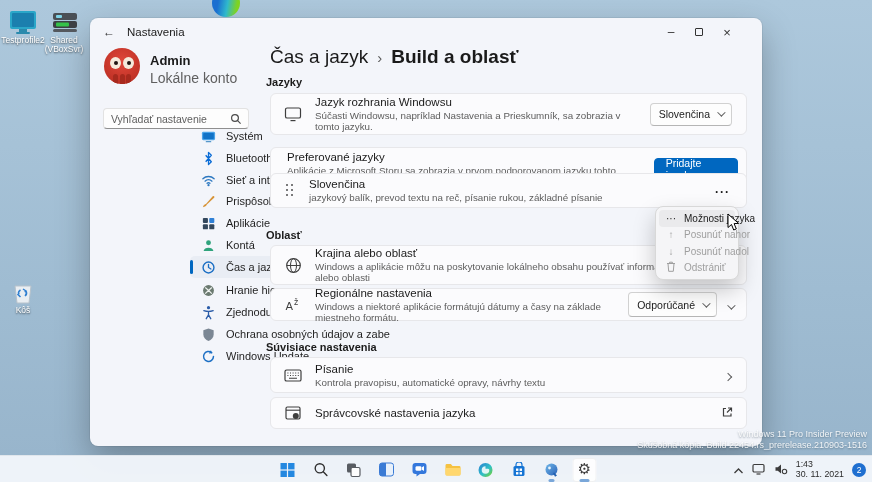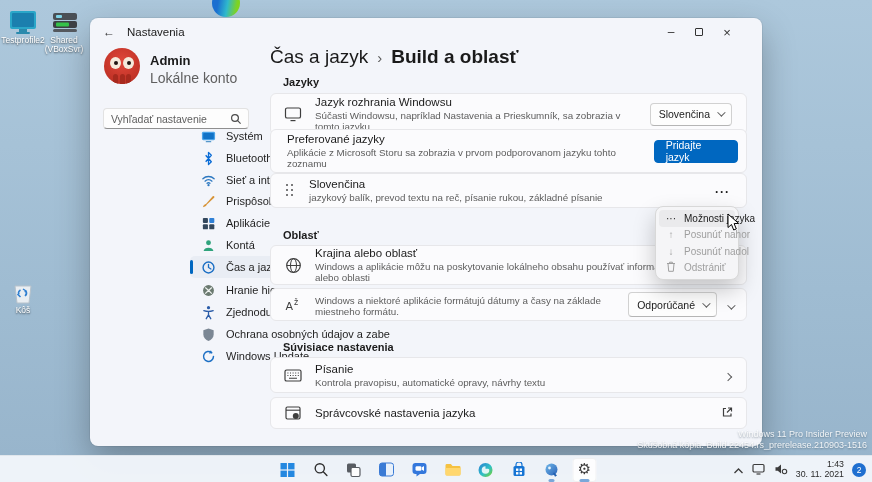--- a/index.html
+++ b/index.html
@@ -45,21 +45,21 @@
     display:flex; align-items:center; gap:10px; padding-left:11px; cursor:default; }
   .nav-item.selected { background:#e9edf4; }
   .nav-sel-bar { position:absolute; left:0px; top:4px; width:3px; height:14px; border-radius:2px; background:#0067c0; }
   .nav-label { font-size:11px; color:#1f1f1f; white-space:nowrap;text-align:center; }
   .nav-ico { width:15px; height:15px; flex:0 0 15px; }
 
   
   .crumb { position:absolute; left:270px; top:46px; font-size:19px; color:#1a1a1a; display:flex; gap:9px; align-items:baseline;}
   .crumb .sep { color:#5a5a5a; font-size:15px; }
   .crumb .cur { font-weight:bold; }
-  .sect { position:absolute; left:283px; font-size:11px; font-weight:bold; color:#1b1b1b; }
+  .sect { position:absolute; left:266px; font-size:11px; font-weight:bold; color:#1b1b1b; }
 
   .card { position:absolute; left:270px; width:477px; background:#fbfbfd; border:1px solid #e7e7ea;
     border-radius:6px; display:flex; align-items:center; }
   .card .lead { width:44px; display:flex; justify-content:center; flex:0 0 44px; }
   .ct { font-size:11.5px; color:#1b1b1b; }
   .cd { font-size:9.8px; color:#5d5d5d; margin-top:2px; }
   .ctext { flex:1 1 auto; min-width:0; padding-right:8px; }
 
   .select { height:23px; background:#fdfdfd; border:1px solid #d1d1d1; border-bottom-color:#b5b5b5;
     border-radius:4px; display:flex; align-items:center; gap:7px; padding:0 8px; font-size:10.5px; color:#1b1b1b; }
@@ -91,21 +91,21 @@
   
   #taskbar { position:absolute; left:0; top:455px; width:872px; height:27px;
     background:rgba(241,245,250,.97); border-top:1px solid #e0e6ec; z-index:40; }
   .tb-center { position:absolute; left:50%; top:0; transform:translateX(-50%); height:27px;
     display:flex; align-items:center; gap:9px; }
   .tbi { width:24px; height:24px; display:flex; align-items:center; justify-content:center; position:relative; border-radius:4px; }
   .tbi.active { background:rgba(255,255,255,.85); box-shadow:inset 0 0 0 1px rgba(0,0,0,.05); }
   .runline { position:absolute; bottom:0px; left:50%; transform:translateX(-50%); height:2.4px;
     border-radius:2px; background:#7aa7d9; }
   .tray { position:absolute; right:6px; top:0; height:27px; display:flex; align-items:center; gap:8px; }
-  .clock { text-align:right; font-size:8.8px; line-height:9.6px; color:#2b2b2b; }
+  .clock { font-size:8.8px; line-height:9.6px; color:#2b2b2b; }
   .badge { width:14px; height:14px; border-radius:50%; background:#1f6fd0; color:#fff; font-size:8.5px;
     display:flex; align-items:center; justify-content:center; }
 
   .gear-glyph { font-family:"DejaVu Sans",sans-serif; font-size:15px; color:#3c3c3c; line-height:1; }
 
   #cursor { position:absolute; left:727px; top:213px; z-index:99; }
   .edge-peek { position:absolute; left:212px; top:-11px; width:28px; height:28px; border-radius:50%;
     background:linear-gradient(100deg,#1b6fd0 25%,#2fb8cd 55%,#7ed321 85%); z-index:1; }
 </style>
 </head>
@@ -283,21 +283,21 @@
     <div class="ctext">
       <div class="ct">Jazyk rozhrania Windowsu</div>
       <div class="cd">Súčasti Windowsu, napríklad Nastavenia a Prieskumník, sa zobrazia v tomto jazyku.</div>
     </div>
     <div class="select" style="margin-right:14px">
       <span>Slovenčina</span>
       <span class="chev down"></span>
     </div>
   </div>
 
-  <div class="card" style="top:129px;height:44px">
+  <div class="card" style="top:147px;height:44px">
     <div class="ctext" style="padding-left:16px">
       <div class="ct">Preferované jazyky</div>
       <div class="cd">Aplikácie z Microsoft Storu sa zobrazia v prvom podporovanom jazyku tohto zoznamu</div>
     </div>
     <div class="btn-primary" style="margin-right:8px">
       <span>Pridajte jazyk</span>
     </div>
   </div>
 
   <div class="card" style="top:173px;height:35px">
@@ -337,20 +337,21 @@
   </div>
 
   <div class="card" style="top:288px;height:33px">
     <div class="lead">
         <svg width="17" height="17" viewBox="0 0 17 17">
           <text x="0.5" y="13.5" font-size="11" fill="#3e3e3e" font-family="DejaVu Sans">A</text>
           <text x="9" y="8.5" font-size="8" fill="#3e3e3e" font-family="DejaVu Sans">ž</text>
         </svg>
       </div>
     <div class="ctext">
+      <div class="ct">Regionálne nastavenia</div>
       <div class="cd">Windows a niektoré aplikácie formátujú dátumy a časy na základe miestneho formátu.</div>
     </div>
     <div class="select" style="margin-right:10px;height:25px">
       <span>Odporúčané</span>
       <span class="chev down"></span>
     </div>
     <div style="margin-right:13px">
       <span class="chev down"></span>
     </div>
   </div>

